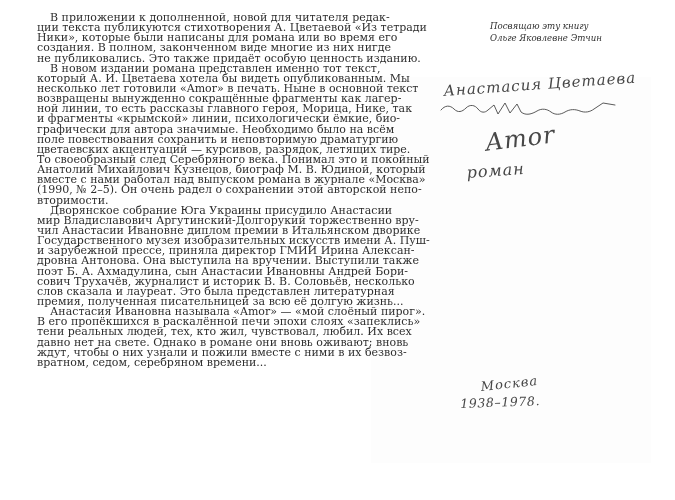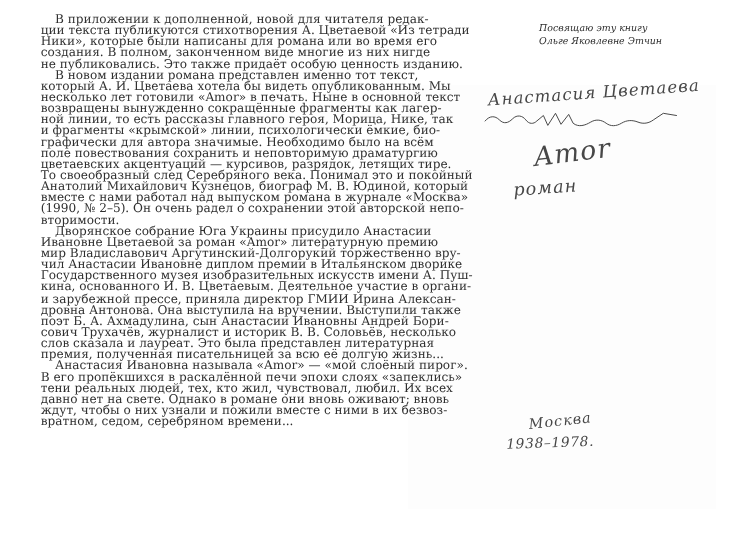--- a/index.html
+++ b/index.html
@@ -77,25 +77,23 @@
         <div class="tline">поле повествования сохранить и неповторимую драматургию</div>
         <div class="tline">цветаевских акцентуаций — курсивов, разрядок, летящих тире.</div>
         <div class="tline">То своеобразный след Серебряного века. Понимал это и покойный</div>
         <div class="tline">Анатолий Михайлович Кузнецов, биограф М. В. Юдиной, который</div>
         <div class="tline">вместе с нами работал над выпуском романа в журнале «Москва»</div>
         <div class="tline">(1990, № 2–5). Он очень радел о сохранении этой авторской непо-</div>
         <div class="tline last">вторимости.</div>
       </div>
       <div class="para">
         <div class="tline first">Дворянское собрание Юга Украины присудило Анастасии</div>
-        <div class="tline">Ивановне Цветаевой за роман «Amor» литературную премию</div>
         <div class="tline">мир Владиславович Аргутинский-Долгорукий торжественно вру-</div>
         <div class="tline">чил Анастасии Ивановне диплом премии в Итальянском дворике</div>
         <div class="tline">Государственного музея изобразительных искусств имени А. Пуш-</div>
-        <div class="tline">кина, основанного И. В. Цветаевым. Деятельное участие в органи-</div>
         <div class="tline">и зарубежной прессе, приняла директор ГМИИ Ирина Алексан-</div>
         <div class="tline">дровна Антонова. Она выступила на вручении. Выступили также</div>
         <div class="tline">поэт Б. А. Ахмадулина, сын Анастасии Ивановны Андрей Бори-</div>
         <div class="tline">сович Трухачёв, журналист и историк В. В. Соловьёв, несколько</div>
         <div class="tline">слов сказала и лауреат. Это была представлен литературная</div>
         <div class="tline last">премия, полученная писательницей за всю её долгую жизнь...</div>
       </div>
       <div class="para">
         <div class="tline first">Анастасия Ивановна называла «Amor» — «мой слоёный пирог».</div>
         <div class="tline">В его пропёкшихся в раскалённой печи эпохи слоях «запеклись»</div>

